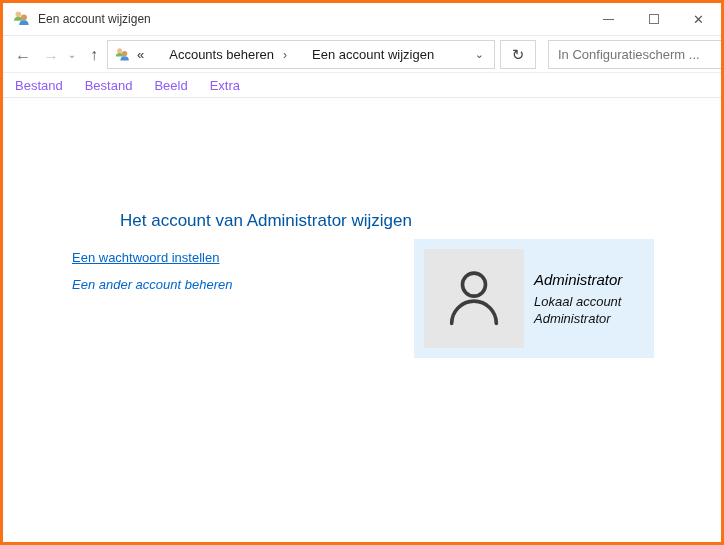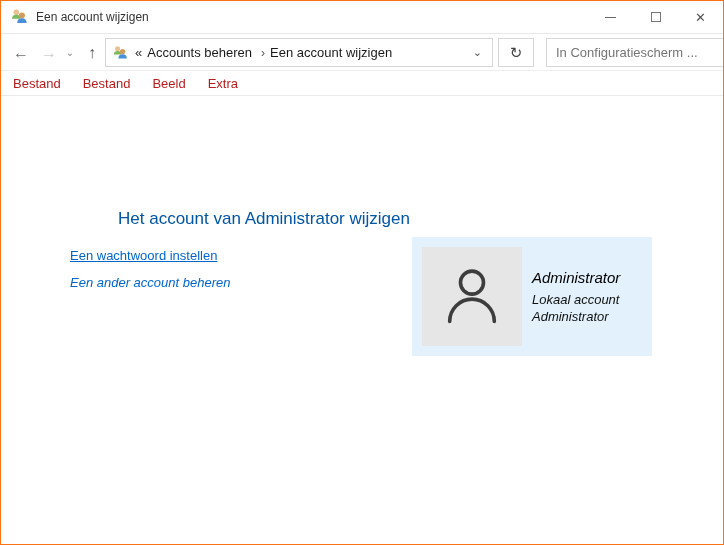--- a/index.html
+++ b/index.html
@@ -1,18 +1,18 @@
 <!DOCTYPE html>
 <html><head>
 <meta charset="utf-8">
 <style>
   * { margin:0; padding:0; box-sizing:border-box; }
   html,body { width:724px; height:545px; background:#fff; }
   body { font-family:"Liberation Sans","DejaVu Sans",sans-serif; color:#1a1a1a; }
-  .window { position:relative; width:724px; height:545px; background:#fff; border:1px solid #f97316; overflow:hidden; }
+  .window { position:relative; width:724px; height:545px; background:#fff; border:3px solid #f97316; overflow:hidden; }
 
   
   .titlebar { position:relative; height:33px; display:flex; align-items:center; border-bottom:1px solid #e9e9e9; background:#fff; }
   .app-icon { width:18px; height:18px; margin-left:9px; flex:0 0 auto; }
   .title-text { margin-left:8px; font-size:12px; color:#333; }
   .caption-spacer { flex:1; }
   .caption-btn { width:45px; height:32px; display:flex; align-items:center; justify-content:center; color:#666; }
   .min-glyph { width:11px; height:0; border-top:1px solid #666; }
   .max-glyph { width:10px; height:10px; border:1px solid #777; }
   .close-glyph { font-size:13px; color:#555; line-height:1; }
@@ -21,33 +21,33 @@
   .toolbar { position:relative; height:37px; border-bottom:1px solid #efefef; background:#fff; }
   .nav-btn { position:absolute; top:0; height:37px; display:flex; align-items:center; justify-content:center; }
   .btn-back    { left:6px;  width:28px; font-size:16px; color:#6e6e6e; }
   .btn-forward { left:34px; width:28px; font-size:16px; color:#cfcfcf; }
   .btn-histchev{ left:60px; width:18px; font-size:10px; color:#8a8a8a; }
   .btn-up      { left:78px; width:26px; font-size:16px; color:#555; }
 
   .addressbar { position:absolute; left:104px; top:4px; width:388px; height:29px; border:1px solid #d6d6d6; display:flex; align-items:center; background:#fff; font-size:13px; }
   .addr-icon { width:16px; height:16px; margin-left:6px; flex:0 0 auto; }
   .addr-overflow { margin-left:7px; color:#333; font-size:13px; }
-  .crumb { margin-left:5px; color:#1a1a1a; white-space:nowrap; }
+  .crumb { margin-left:25px; color:#1a1a1a; white-space:nowrap; }
   .crumb-sep { margin-left:9px; color:#555; font-size:12px; }
   .addr-spacer { flex:1; }
   .addr-chevron { margin-right:10px; color:#555; font-size:11px; }
 
   .refresh-btn { position:absolute; left:497px; top:4px; width:36px; height:29px; border:1px solid #d6d6d6; display:flex; align-items:center; justify-content:center; font-size:15px; color:#444; background:#fff; }
 
   .searchbox { position:absolute; left:545px; top:4px; width:188px; height:29px; border:1px solid #d6d6d6; display:flex; align-items:center; background:#fff; }
   .search-input { flex:1; height:100%; border:none; outline:none; padding-left:9px; font-size:13px; color:#333; font-family:"Liberation Sans","DejaVu Sans",sans-serif; background:transparent; }
   .search-input::placeholder { color:#757575; opacity:1; }
 
   
-  .menubar { height:25px; display:flex; align-items:center; padding-left:10px; border-bottom:1px solid #e9e9e9; font-size:13px; color:#b91c1c; background:#fff; }
+  .menubar { height:25px; display:flex; align-items:center; padding-left:10px; border-bottom:1px solid #e9e9e9; font-size:13px; color:#8b5cf6; background:#fff; }
   .menu-item { margin-right:18px; padding:2px 2px; white-space:nowrap; }
 
   
   .content { position:relative; width:100%; height:449px; background:#fff; }
   .page-heading { position:absolute; left:69px; top:113px; font-size:17px; color:#0055A4;margin-left:48px; }
   .task-link { position:absolute; left:69px; font-size:13px; color:#0066CC; text-decoration:none; cursor:pointer; }
   .link-1 { top:152px;text-decoration:underline; }
   .link-2 { top:179px;font-style:italic; }
 
   .account-tile { position:absolute; left:411px; top:141px; width:240px; height:119px; background:#E2F1FB;font-style:italic; }

